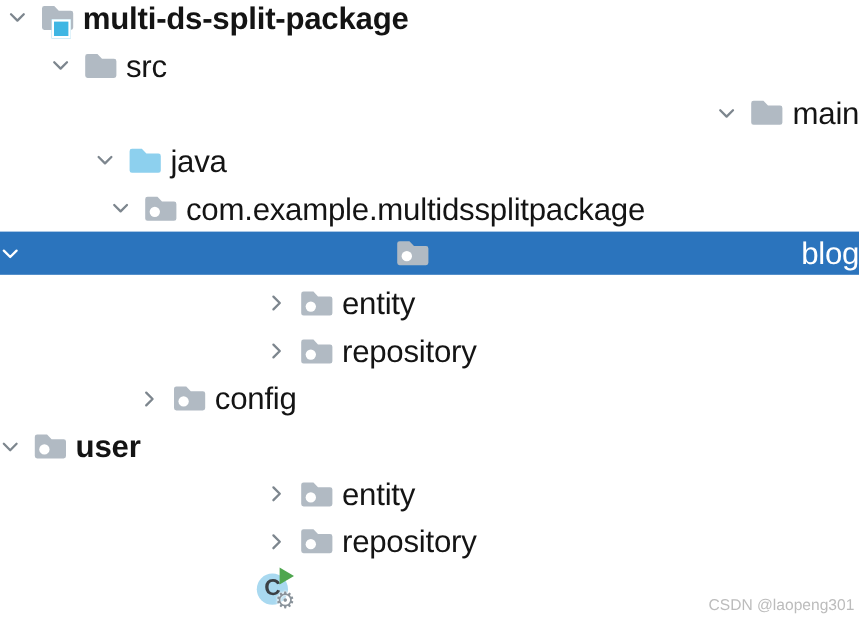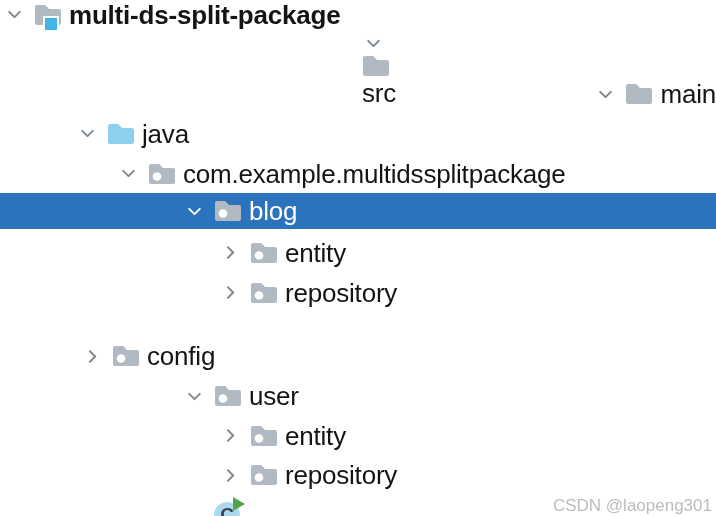--- a/index.html
+++ b/index.html
@@ -52,21 +52,21 @@
     border-top:7px solid transparent;border-bottom:7px solid transparent;
     border-left:12px solid var(--run-arrow);
   }
   .boot-gear{
     position:absolute;right:-4px;bottom:-4px;font-size:19px;line-height:1;
     color:var(--gear);font-family:"DejaVu Sans",sans-serif;
     text-shadow:0 0 2px #fff,0 0 2px #fff;
   }
   .watermark{
     position:absolute;right:4px;top:496px;
-    font-size:17px;color:var(--watermark-color,#bcbcbc);letter-spacing:0;
+    font-size:13px;color:var(--watermark-color,#bcbcbc);letter-spacing:0;
   }
 </style>
 </head>
 <body>
 
 <div class="panel">
   <div class="tree" id="tree">
       <div class="row bold" style="padding-left: 6px;">
         <span class="chevron">
           <svg width="17" height="17" viewBox="0 0 16 16">
@@ -76,21 +76,21 @@
         <span class="icon">
           <span class="ic-wrap">
             <svg width="28" height="24" viewBox="0 0 28 24">
               <path d="M3 2h8.2l3.8 4H25a2 2 0 0 1 2 2v12a2 2 0 0 1-2 2H3a2 2 0 0 1-2-2V4a2 2 0 0 1 2-2Z" fill="#B1BAC3"></path>
             </svg>
             <span class="proj-badge"></span>
           </span>
         </span>
         <span class="label">multi-ds-split-package</span>
       </div>
-      <div class="row" style="padding-left: 42px; flex-direction: column;">
+      <div class="row" style="padding-left: 42px;">
         <span class="chevron">
           <svg width="17" height="17" viewBox="0 0 16 16">
             <path d="M3 5.5 8 10.5 13 5.5" fill="none" stroke="currentColor" stroke-width="1.8" stroke-linecap="round" stroke-linejoin="round"></path>
           </svg>
         </span>
         <span class="icon">
           <svg width="28" height="24" viewBox="0 0 28 24">
             <path d="M3 2h8.2l3.8 4H25a2 2 0 0 1 2 2v12a2 2 0 0 1-2 2H3a2 2 0 0 1-2-2V4a2 2 0 0 1 2-2Z" fill="#B1BAC3"></path>
           </svg>
         </span>
@@ -115,35 +115,35 @@
             <path d="M3 5.5 8 10.5 13 5.5" fill="none" stroke="currentColor" stroke-width="1.8" stroke-linecap="round" stroke-linejoin="round"></path>
           </svg>
         </span>
         <span class="icon">
           <svg width="28" height="24" viewBox="0 0 28 24">
             <path d="M3 2h8.2l3.8 4H25a2 2 0 0 1 2 2v12a2 2 0 0 1-2 2H3a2 2 0 0 1-2-2V4a2 2 0 0 1 2-2Z" fill="#8DD0EE"></path>
           </svg>
         </span>
         <span class="label">java</span>
       </div>
-      <div class="row" style="padding-left: 120px;">
+      <div class="row" style="padding-left: 92px;">
         <span class="chevron">
           <svg width="17" height="17" viewBox="0 0 16 16">
             <path d="M3 5.5 8 10.5 13 5.5" fill="none" stroke="currentColor" stroke-width="1.8" stroke-linecap="round" stroke-linejoin="round"></path>
           </svg>
         </span>
         <span class="icon">
           <svg width="28" height="24" viewBox="0 0 28 24">
             <path d="M3 2h8.2l3.8 4H25a2 2 0 0 1 2 2v12a2 2 0 0 1-2 2H3a2 2 0 0 1-2-2V4a2 2 0 0 1 2-2Z" fill="#B1BAC3"></path>
             <circle cx="9" cy="14.5" r="4.3" fill="#FFFFFF"></circle>
           </svg>
         </span>
         <span class="label">com.example.multidssplitpackage</span>
       </div>
-      <div class="row selected" style="padding-left: 186px;">
+      <div class="row selected" style=" justify-content: space-between;">
         <span class="chevron">
           <svg width="17" height="17" viewBox="0 0 16 16">
             <path d="M3 5.5 8 10.5 13 5.5" fill="none" stroke="currentColor" stroke-width="1.8" stroke-linecap="round" stroke-linejoin="round"></path>
           </svg>
         </span>
         <span class="icon">
           <svg width="28" height="24" viewBox="0 0 28 24">
             <path d="M3 2h8.2l3.8 4H25a2 2 0 0 1 2 2v12a2 2 0 0 1-2 2H3a2 2 0 0 1-2-2V4a2 2 0 0 1 2-2Z" fill="#B1BAC3"></path>
             <circle cx="9" cy="14.5" r="4.3" fill="#FFFFFF"></circle>
           </svg>
@@ -171,35 +171,35 @@
           </svg>
         </span>
         <span class="icon">
           <svg width="28" height="24" viewBox="0 0 28 24">
             <path d="M3 2h8.2l3.8 4H25a2 2 0 0 1 2 2v12a2 2 0 0 1-2 2H3a2 2 0 0 1-2-2V4a2 2 0 0 1 2-2Z" fill="#B1BAC3"></path>
             <circle cx="9" cy="14.5" r="4.3" fill="#FFFFFF"></circle>
           </svg>
         </span>
         <span class="label">repository</span>
       </div>
-      <div class="row" style="padding-left: 84px; margin-top: 24px;">
+      <div class="row" style="padding-left: 116px;">
         <span class="chevron">
           <svg width="17" height="17" viewBox="0 0 16 16">
             <path d="M5.5 3 10.5 8 5.5 13" fill="none" stroke="currentColor" stroke-width="1.8" stroke-linecap="round" stroke-linejoin="round"></path>
           </svg>
         </span>
         <span class="icon">
           <svg width="28" height="24" viewBox="0 0 28 24">
             <path d="M3 2h8.2l3.8 4H25a2 2 0 0 1 2 2v12a2 2 0 0 1-2 2H3a2 2 0 0 1-2-2V4a2 2 0 0 1 2-2Z" fill="#B1BAC3"></path>
             <circle cx="9" cy="14.5" r="4.3" fill="#FFFFFF"></circle>
           </svg>
         </span>
         <span class="label">config</span>
       </div>
-      <div class="row" style="padding-left: 186px;">
+      <div class="row" style=" font-weight: bold;">
         <span class="chevron">
           <svg width="17" height="17" viewBox="0 0 16 16">
             <path d="M3 5.5 8 10.5 13 5.5" fill="none" stroke="currentColor" stroke-width="1.8" stroke-linecap="round" stroke-linejoin="round"></path>
           </svg>
         </span>
         <span class="icon">
           <svg width="28" height="24" viewBox="0 0 28 24">
             <path d="M3 2h8.2l3.8 4H25a2 2 0 0 1 2 2v12a2 2 0 0 1-2 2H3a2 2 0 0 1-2-2V4a2 2 0 0 1 2-2Z" fill="#B1BAC3"></path>
             <circle cx="9" cy="14.5" r="4.3" fill="#FFFFFF"></circle>
           </svg>

